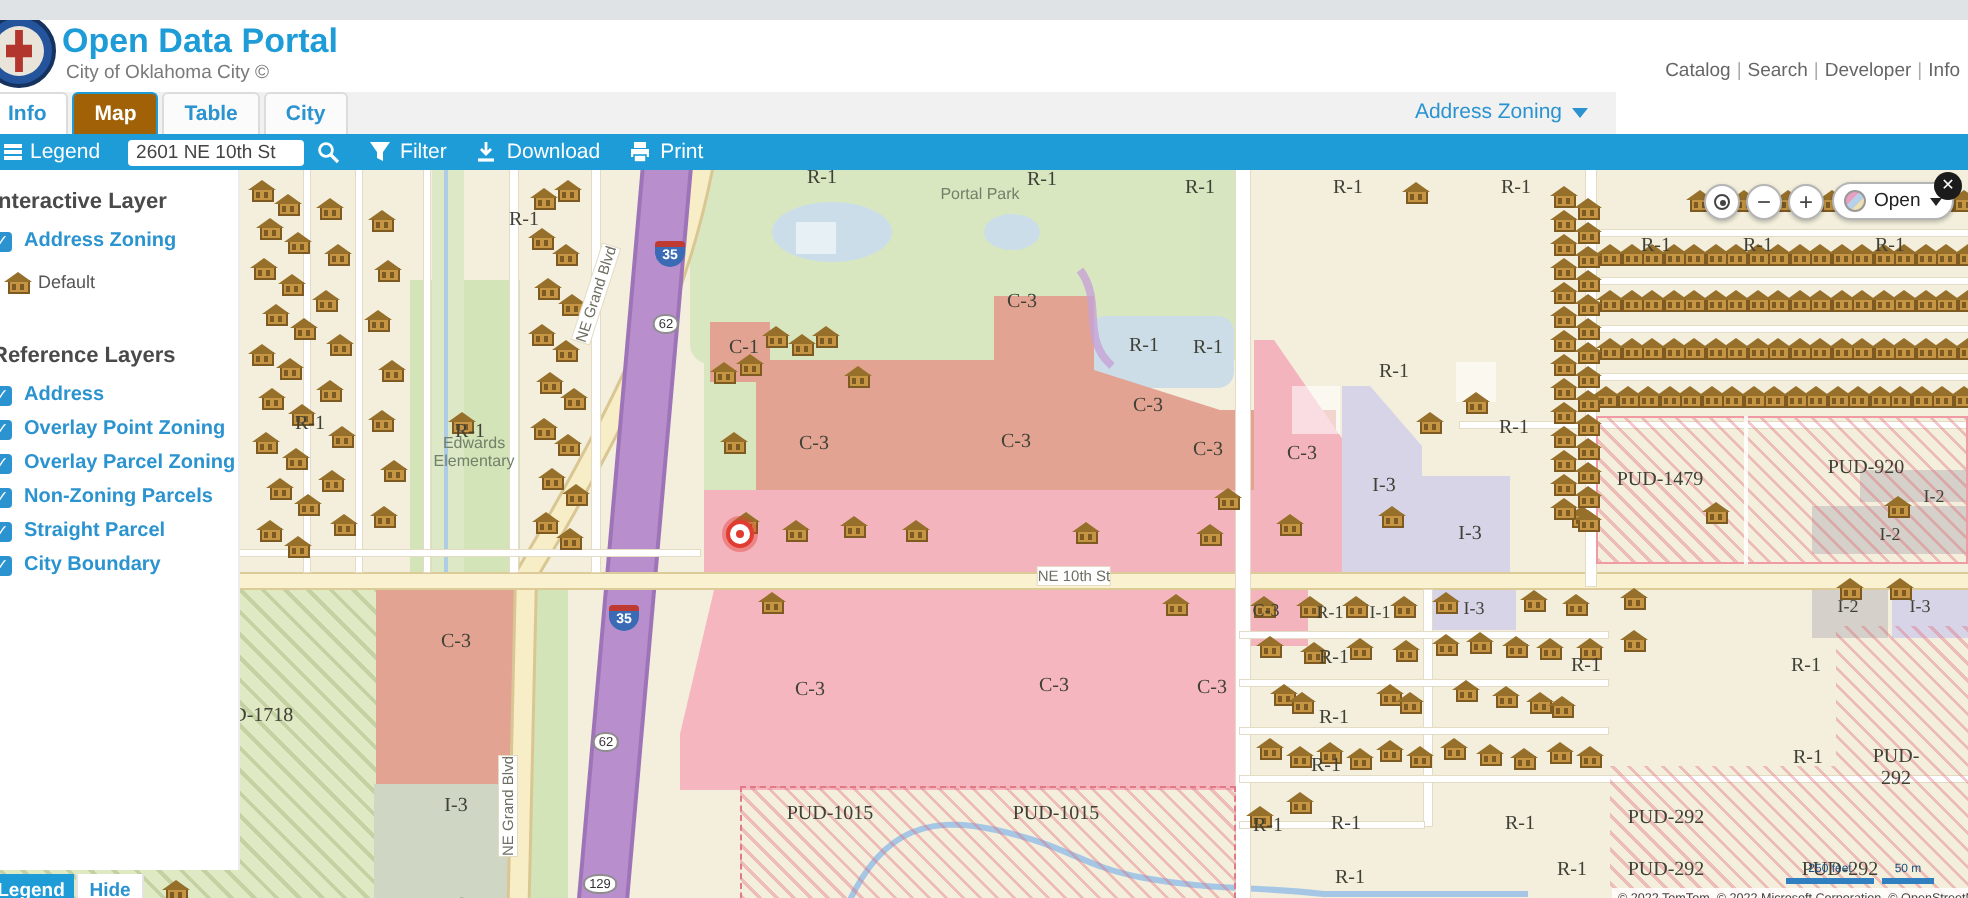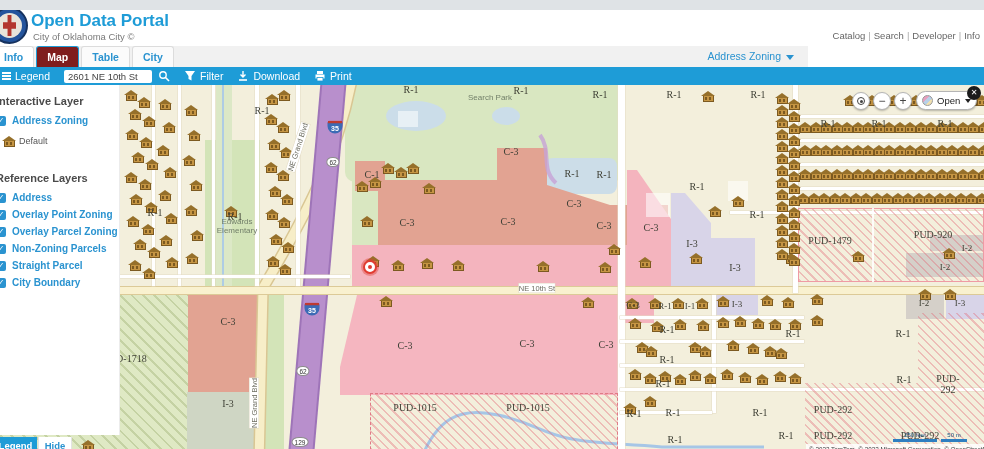--- a/index.html
+++ b/index.html
@@ -24,21 +24,21 @@
   .nav-links{position:absolute;right:4px;top:20px;font-size:9.5px;color:#666;}
   .nav-links a{color:#666;text-decoration:none;}
   .nav-links .sep{color:#aaa;margin:0 3px;}
   
   .tabbar{position:absolute;left:0;top:36px;width:808px;height:21px;background:#f1f1f1;}
   .tabs{position:absolute;left:-7px;top:0;display:flex;gap:2px;height:21px;}
   .tab{height:21px;line-height:21px;padding:0 10px;font-size:10.5px;font-weight:bold;
        color:#2a93d0;background:#fbfbfb;border:1px solid #dcdcdc;border-bottom:none;
        border-radius:3px 3px 0 0;cursor:pointer;}
   .tab.first{background:#fff;}
-  .tab.active{background:#7f1d1d;color:#fff;border-color:#1e9cd7;}
+  .tab.active{background:#a16207;color:#fff;border-color:#1e9cd7;}
   .view-selector{position:absolute;right:14px;top:4px;font-size:10.5px;color:#2a93d0;cursor:pointer;}
   .caret{display:inline-block;width:0;height:0;border-left:4px solid transparent;
        border-right:4px solid transparent;border-top:5px solid #2a93d0;margin-left:5px;vertical-align:middle;}
   
   .toolbar{position:absolute;left:0;top:57px;width:984px;height:18px;background:#1e9cd7;
        display:flex;align-items:center;color:#fff;font-size:10.5px;}
   .toolbar .item{display:flex;align-items:center;gap:4px;margin-right:14px;cursor:pointer;white-space:nowrap;}
   .burger{display:inline-block;width:9px;height:1.5px;background:#fff;margin-left:-3px;
        box-shadow:0 3px 0 #fff,0 6px 0 #fff;position:relative;top:-3px;}
   .addr-input{width:88px;height:13px;border:none;border-radius:2px;font-size:9.5px;padding:0 4px;color:#444;margin-right:6px;}
@@ -529,21 +529,21 @@
         <div class="mlabel zone" style="left: 904px; top: 294px;">R-1</div>
         <div class="mlabel zone" style="left: 948px; top: 299px;">PUD-292</div>
         <div class="mlabel zone" style="left: 833px; top: 324px;">PUD-292</div>
         <div class="mlabel zone" style="left: 833px; top: 350px;">PUD-292</div>
         <div class="mlabel zone" style="left: 920px; top: 350px;">PUD-292</div>
         <div class="mlabel zone" style="left: 634px; top: 328px;">R-1</div>
         <div class="mlabel zone" style="left: 673px; top: 327px;">R-1</div>
         <div class="mlabel zone" style="left: 760px; top: 327px;">R-1</div>
         <div class="mlabel zone" style="left: 786px; top: 350px;">R-1</div>
         <div class="mlabel zone" style="left: 675px; top: 354px;">R-1</div>
-        <div class="mlabel place" style="left: 490px; top: 12px;">Search Park</div>
+        <div class="mlabel place" style="left: 490px; top: 12px;">Portal Park</div>
         <div class="mlabel place" style="left: 237px; top: 141px;">Edwards
 Elementary</div>
         <div class="mlabel street" style="left: 298px; top: 62px; transform: translate(-50%, -50%) rotate(-72deg);">NE Grand Blvd</div>
         <div class="mlabel street" style="left: 254px; top: 318px; transform: translate(-50%, -50%) rotate(-90deg);">NE Grand Blvd</div>
         <div class="mlabel street" style="left: 537px; top: 203px;">NE 10th St</div>
       </div>
     <div id="shields">
         <div class="shield i" style="left: 335px; top: 42px;">35</div>
         <div class="shield u" style="left: 333px; top: 77px;">62</div>
         <div class="shield i" style="left: 312px; top: 224px;">35</div>

